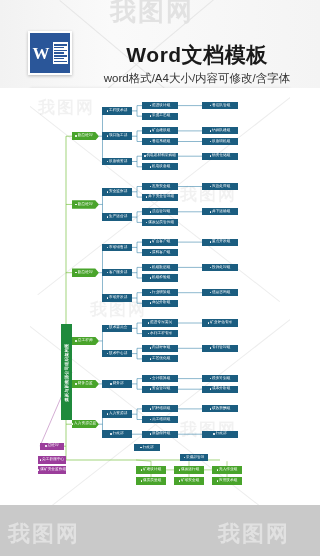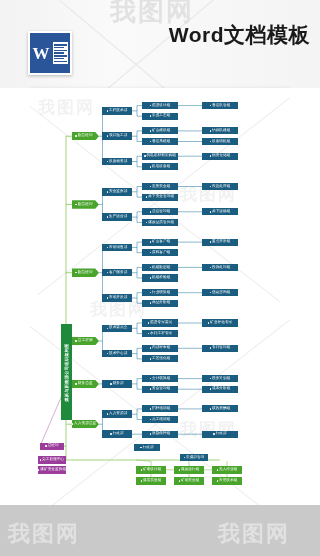--- a/index.html
+++ b/index.html
@@ -38,21 +38,21 @@
     color:#ffffff; font-size:17px; font-weight:bold; font-family:"Liberation Serif",serif;
     line-height:1;
   }
   #wordicon .doc{
     width:15px; height:22px; background:#ffffff; padding:2px 1px;
     display:flex; flex-direction:column; justify-content:space-between;
   }
   #wordicon .doc i{ display:block; height:1.5px; background:#2a5699; }
   #wordicon .doc i:nth-child(2n){ width:80%; }
 
-  #headtext{ position:absolute; left:84px; top:22px; width:226px; text-align:right; }
+  #headtext{ position:absolute; left:84px; top:42px; width:226px; text-align:center; }
   #maintitle{
     font-size:21px; font-weight:bold; color:#1a1a1a; letter-spacing:.5px;
     line-height:26px; white-space:nowrap;
   }
   #subtitle{
     font-size:11.5px; color:#333333; margin-top:3px; line-height:15px; white-space:nowrap;
   }
 
   
   #sheet{
@@ -143,20 +143,21 @@
         <i></i>
         <i></i>
         <i></i>
         <i></i>
         <i></i>
     </span>
   </div>
 
   <div id="headtext">
     <div id="maintitle">Word文档模板</div>
+    <div id="subtitle">word格式/A4大小/内容可修改/含字体</div>
   </div>
 </div>
 
 <div id="sheet">
   <div class="sheet-diag sd1"></div>
   <div class="sheet-diag sd2"></div>
   <div class="sheet-diag sd3"></div>
   <div class="sheet-diag sd4"></div>
 
   <div class="wm" style="left:8px;top:8px;font-size:17px;">我图网</div>

